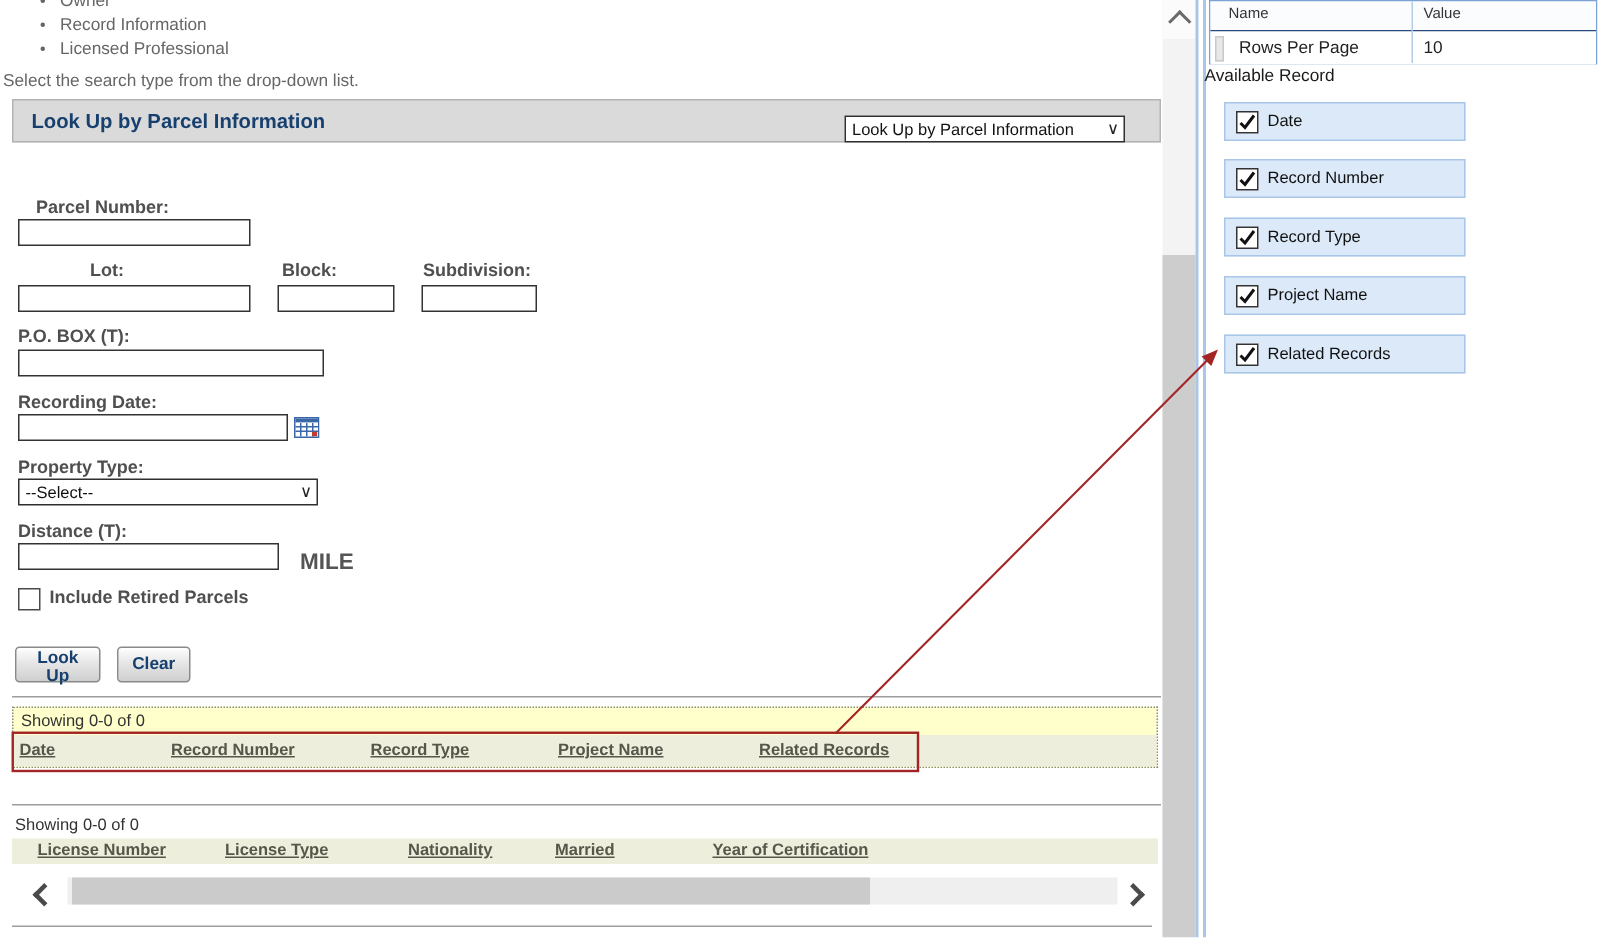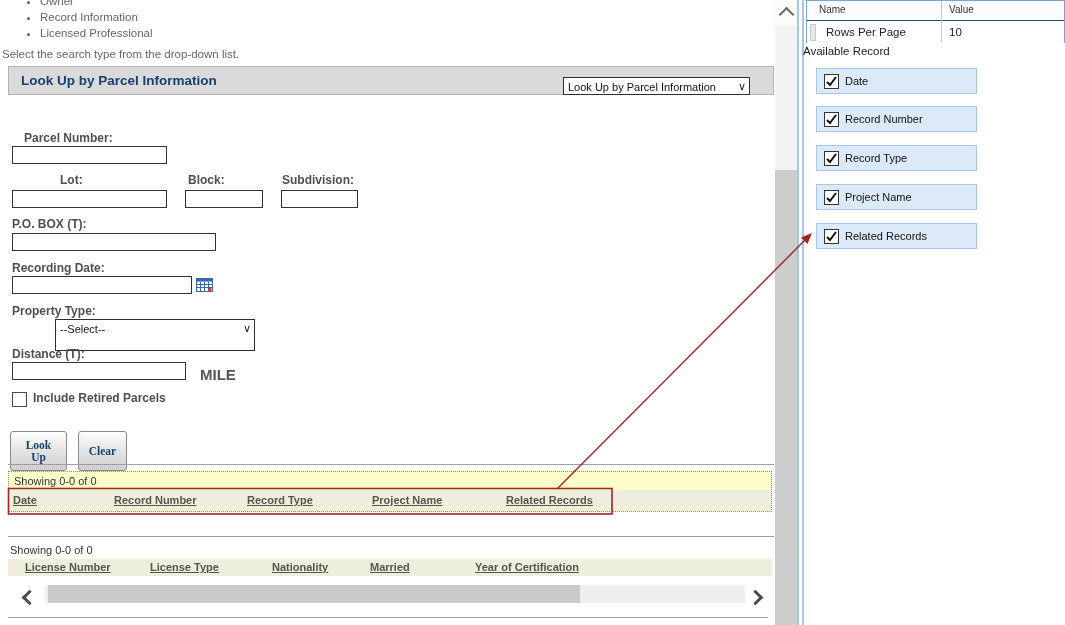--- a/index.html
+++ b/index.html
@@ -24,24 +24,24 @@
     cursor:default;
   }
   .combo .chev{position:absolute;right:3px;top:0px;font-size:11px;color:#222;}
   
   .lbl{position:absolute;font-size:12px;font-weight:bold;color:#4f4f4f;white-space:nowrap;}
   .inp{position:absolute;height:18px;background:#fff;border:1px solid #333;box-sizing:border-box;
     font-family:"Liberation Sans",sans-serif;font-size:11px;padding:0 3px;color:#111;}
   .unit{position:absolute;font-size:15px;font-weight:bold;color:#555;}
   .cbx{position:absolute;width:13px;height:13px;background:#fff;border:1px solid #4a4a4a;box-sizing:content-box;}
   .btn{
-    position:absolute;height:40px;border:1px solid #8a8a8a;border-radius:3px;
+    position:absolute;height:24px;border:1px solid #8a8a8a;border-radius:3px;
     background:linear-gradient(#fefefe,#e6e6e6 45%,#cfcfcf);
     box-shadow:inset 0 1px 0 #ffffff;
-    color:#17406f;font-weight:bold;font-size:11.5px;font-family:Liberation Serif, serif;
+    color:#17406f;font-weight:bold;font-size:11.5px;font-family:Liberation Sans, sans-serif;
     cursor:pointer;
   }
   
   .hline{position:absolute;height:1px;background:#9e9e9e;}
   
   .results-box{position:absolute;left:8px;top:471px;width:764px;height:41px;
     border:1px dotted #8a8a8a;box-sizing:border-box;background:#ffffcc;}
   .results-showing{height:18px;font-size:11px;color:#333;padding:3px 0 0 5px;box-sizing:border-box;}
   .results-header{position:relative;height:21px;background:#eeeedd;}
   .col-link{position:absolute;top:4px;font-size:11px;font-weight:bold;color:#56564a;
@@ -117,21 +117,21 @@
 <span class="abs" style="left:196px;top:277px;width:17px;height:16px;">
   <svg width="17" height="16" viewBox="0 0 17 16">
     <rect x="0.5" y="1.5" width="16" height="13" fill="#ffffff" stroke="#3a67a8"></rect>
     <rect x="1" y="2" width="15" height="2.6" fill="#3a67a8"></rect>
     <path d="M1 7.5H16 M1 10.5H16 M4.5 5V14 M8.5 5V14 M12.5 5V14" stroke="#3a67a8" stroke-width="1" fill="none"></path>
     <rect x="12" y="10.8" width="3.4" height="3" fill="#c23b2e"></rect>
   </svg>
 </span>
 
 <div class="lbl" style="left:12px;top:304px;">Property Type:</div>
-<div class="combo" style="left:12px;top:319px;width:200px;height:32px;margin-left:43px;">
+<div class="combo" style="left:12px;top:319px;width:200px;height:18px;">
   <span>--Select--</span>
   <span class="chev">∨</span>
 </div>
 
 <div class="lbl" style="left:12px;top:347px;">Distance (T):</div>
 <input class="inp" style="left: 12px; top: 362px; width: 174px;" value="">
 <div class="unit" style="left:200px;top:366px;">MILE</div>
 
 <span class="cbx" style="left:12px;top:392px;">
   

